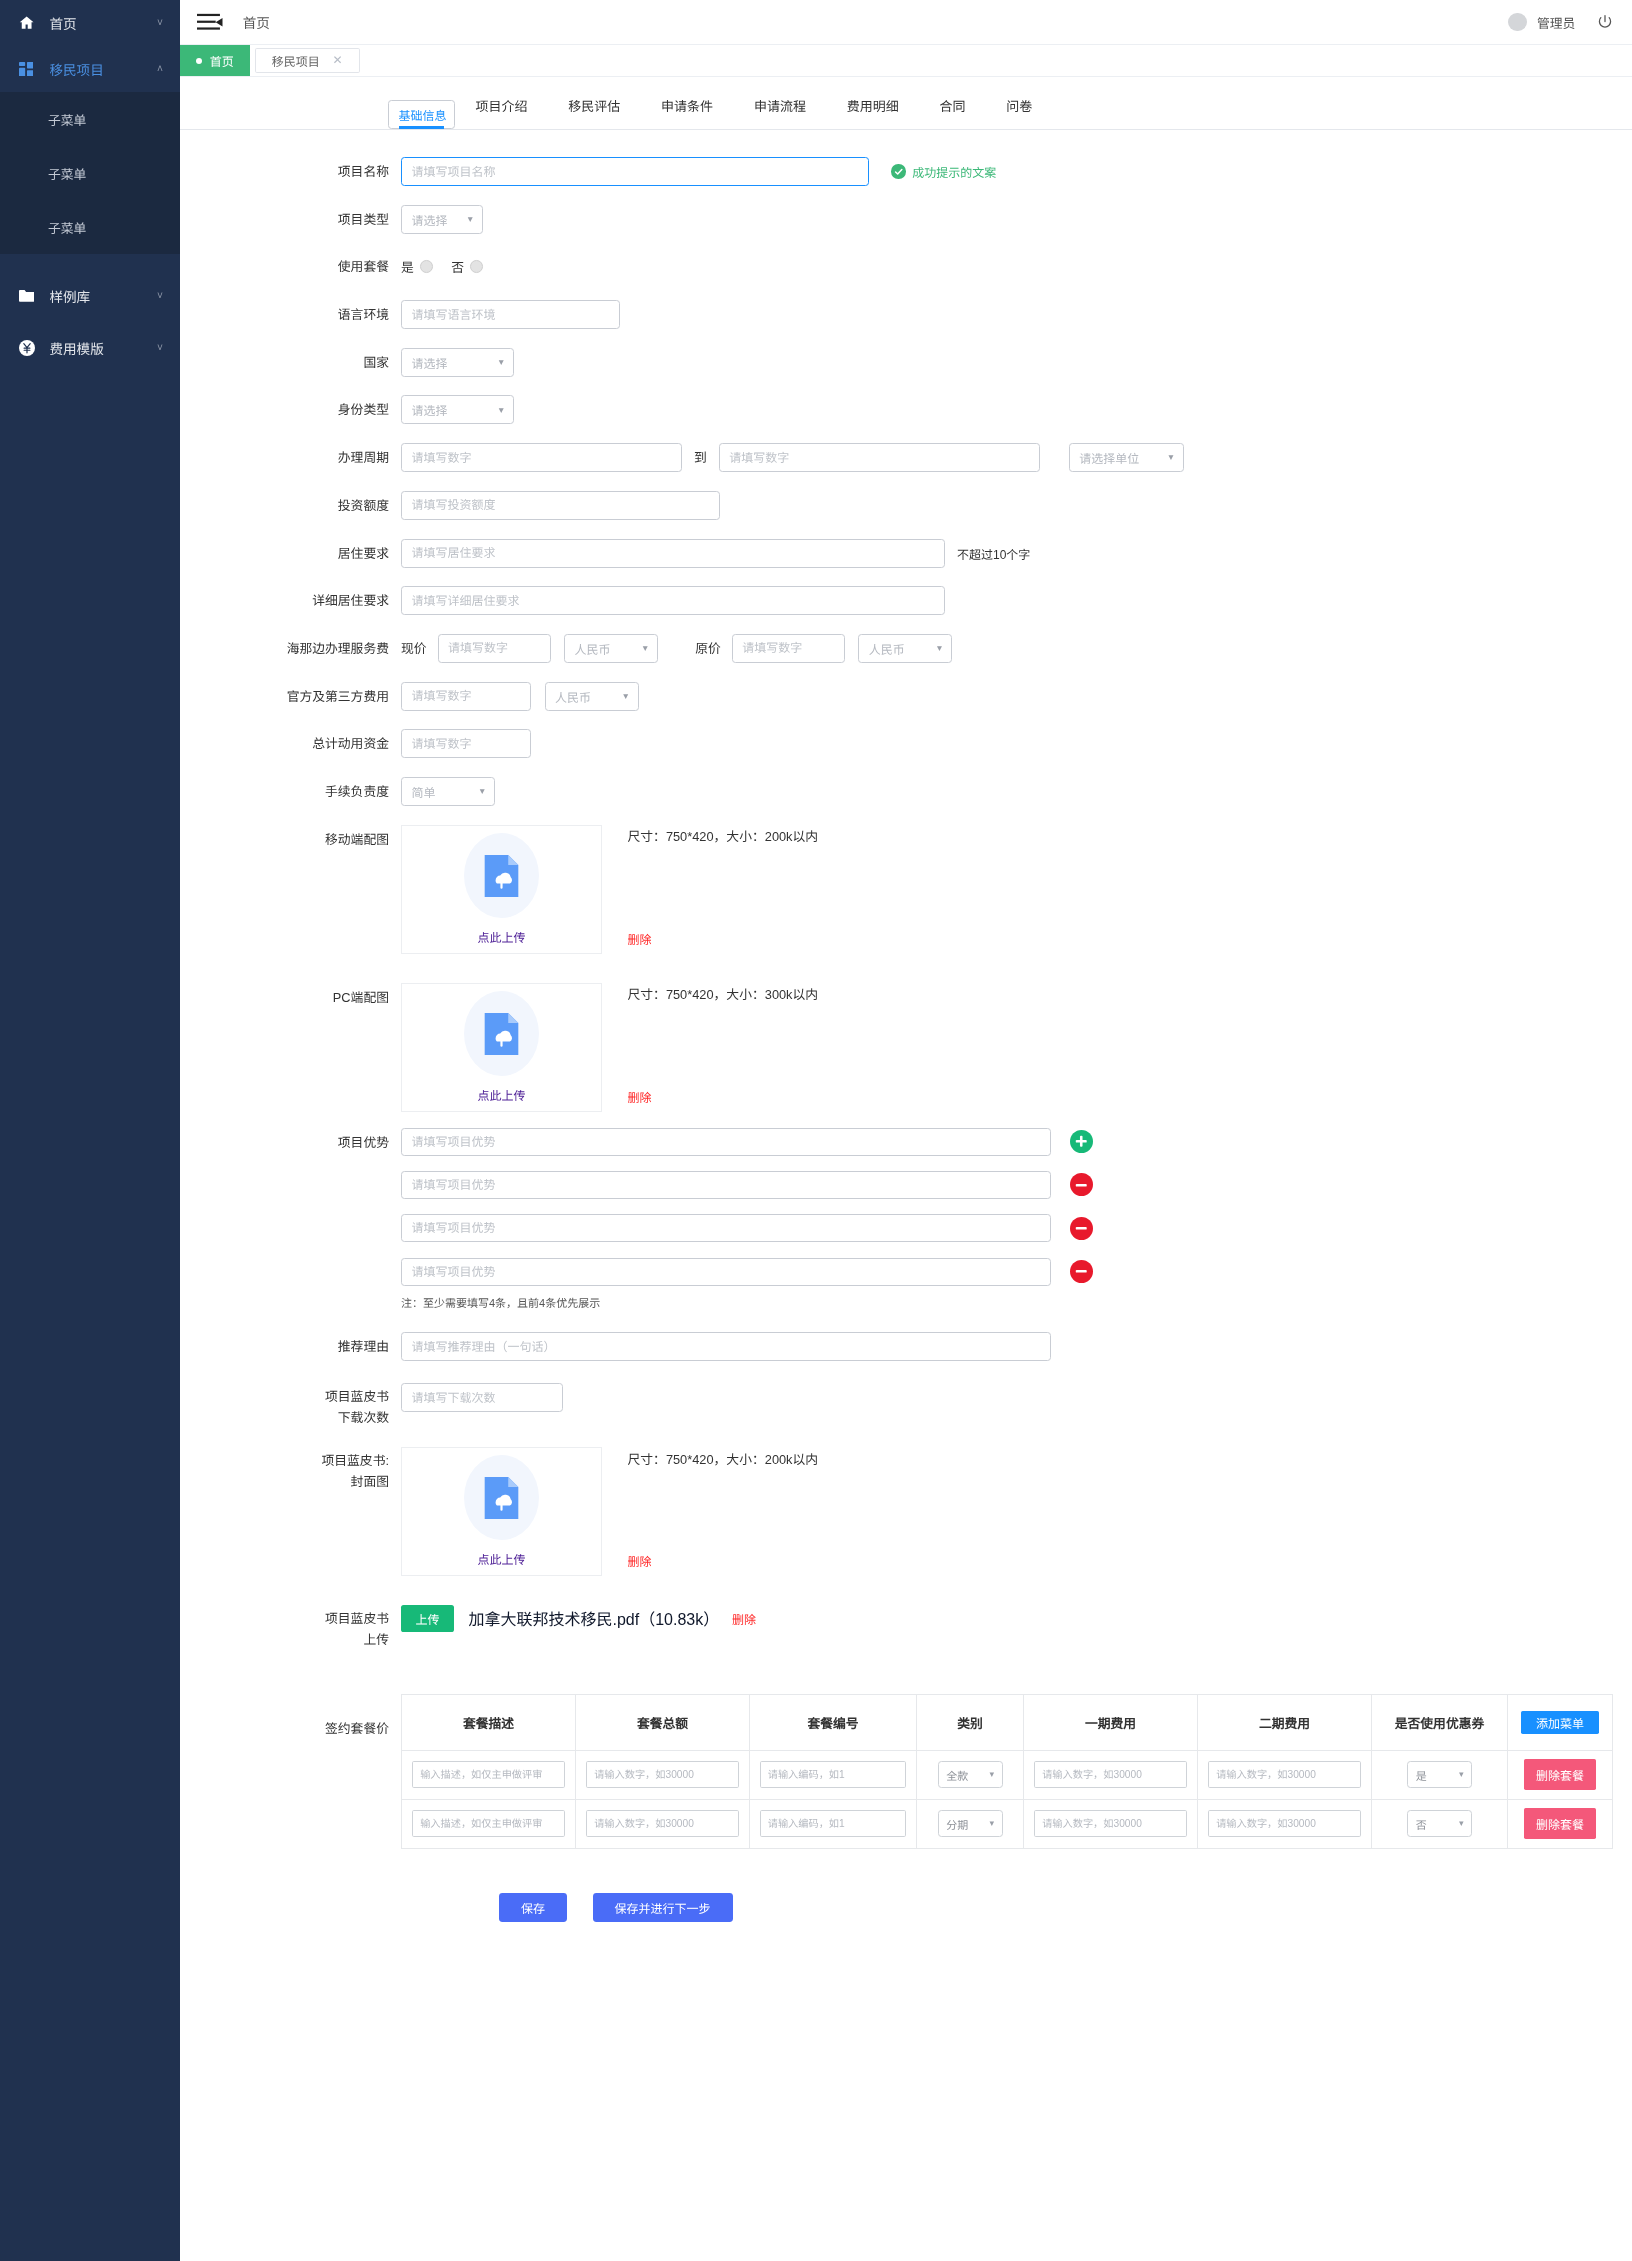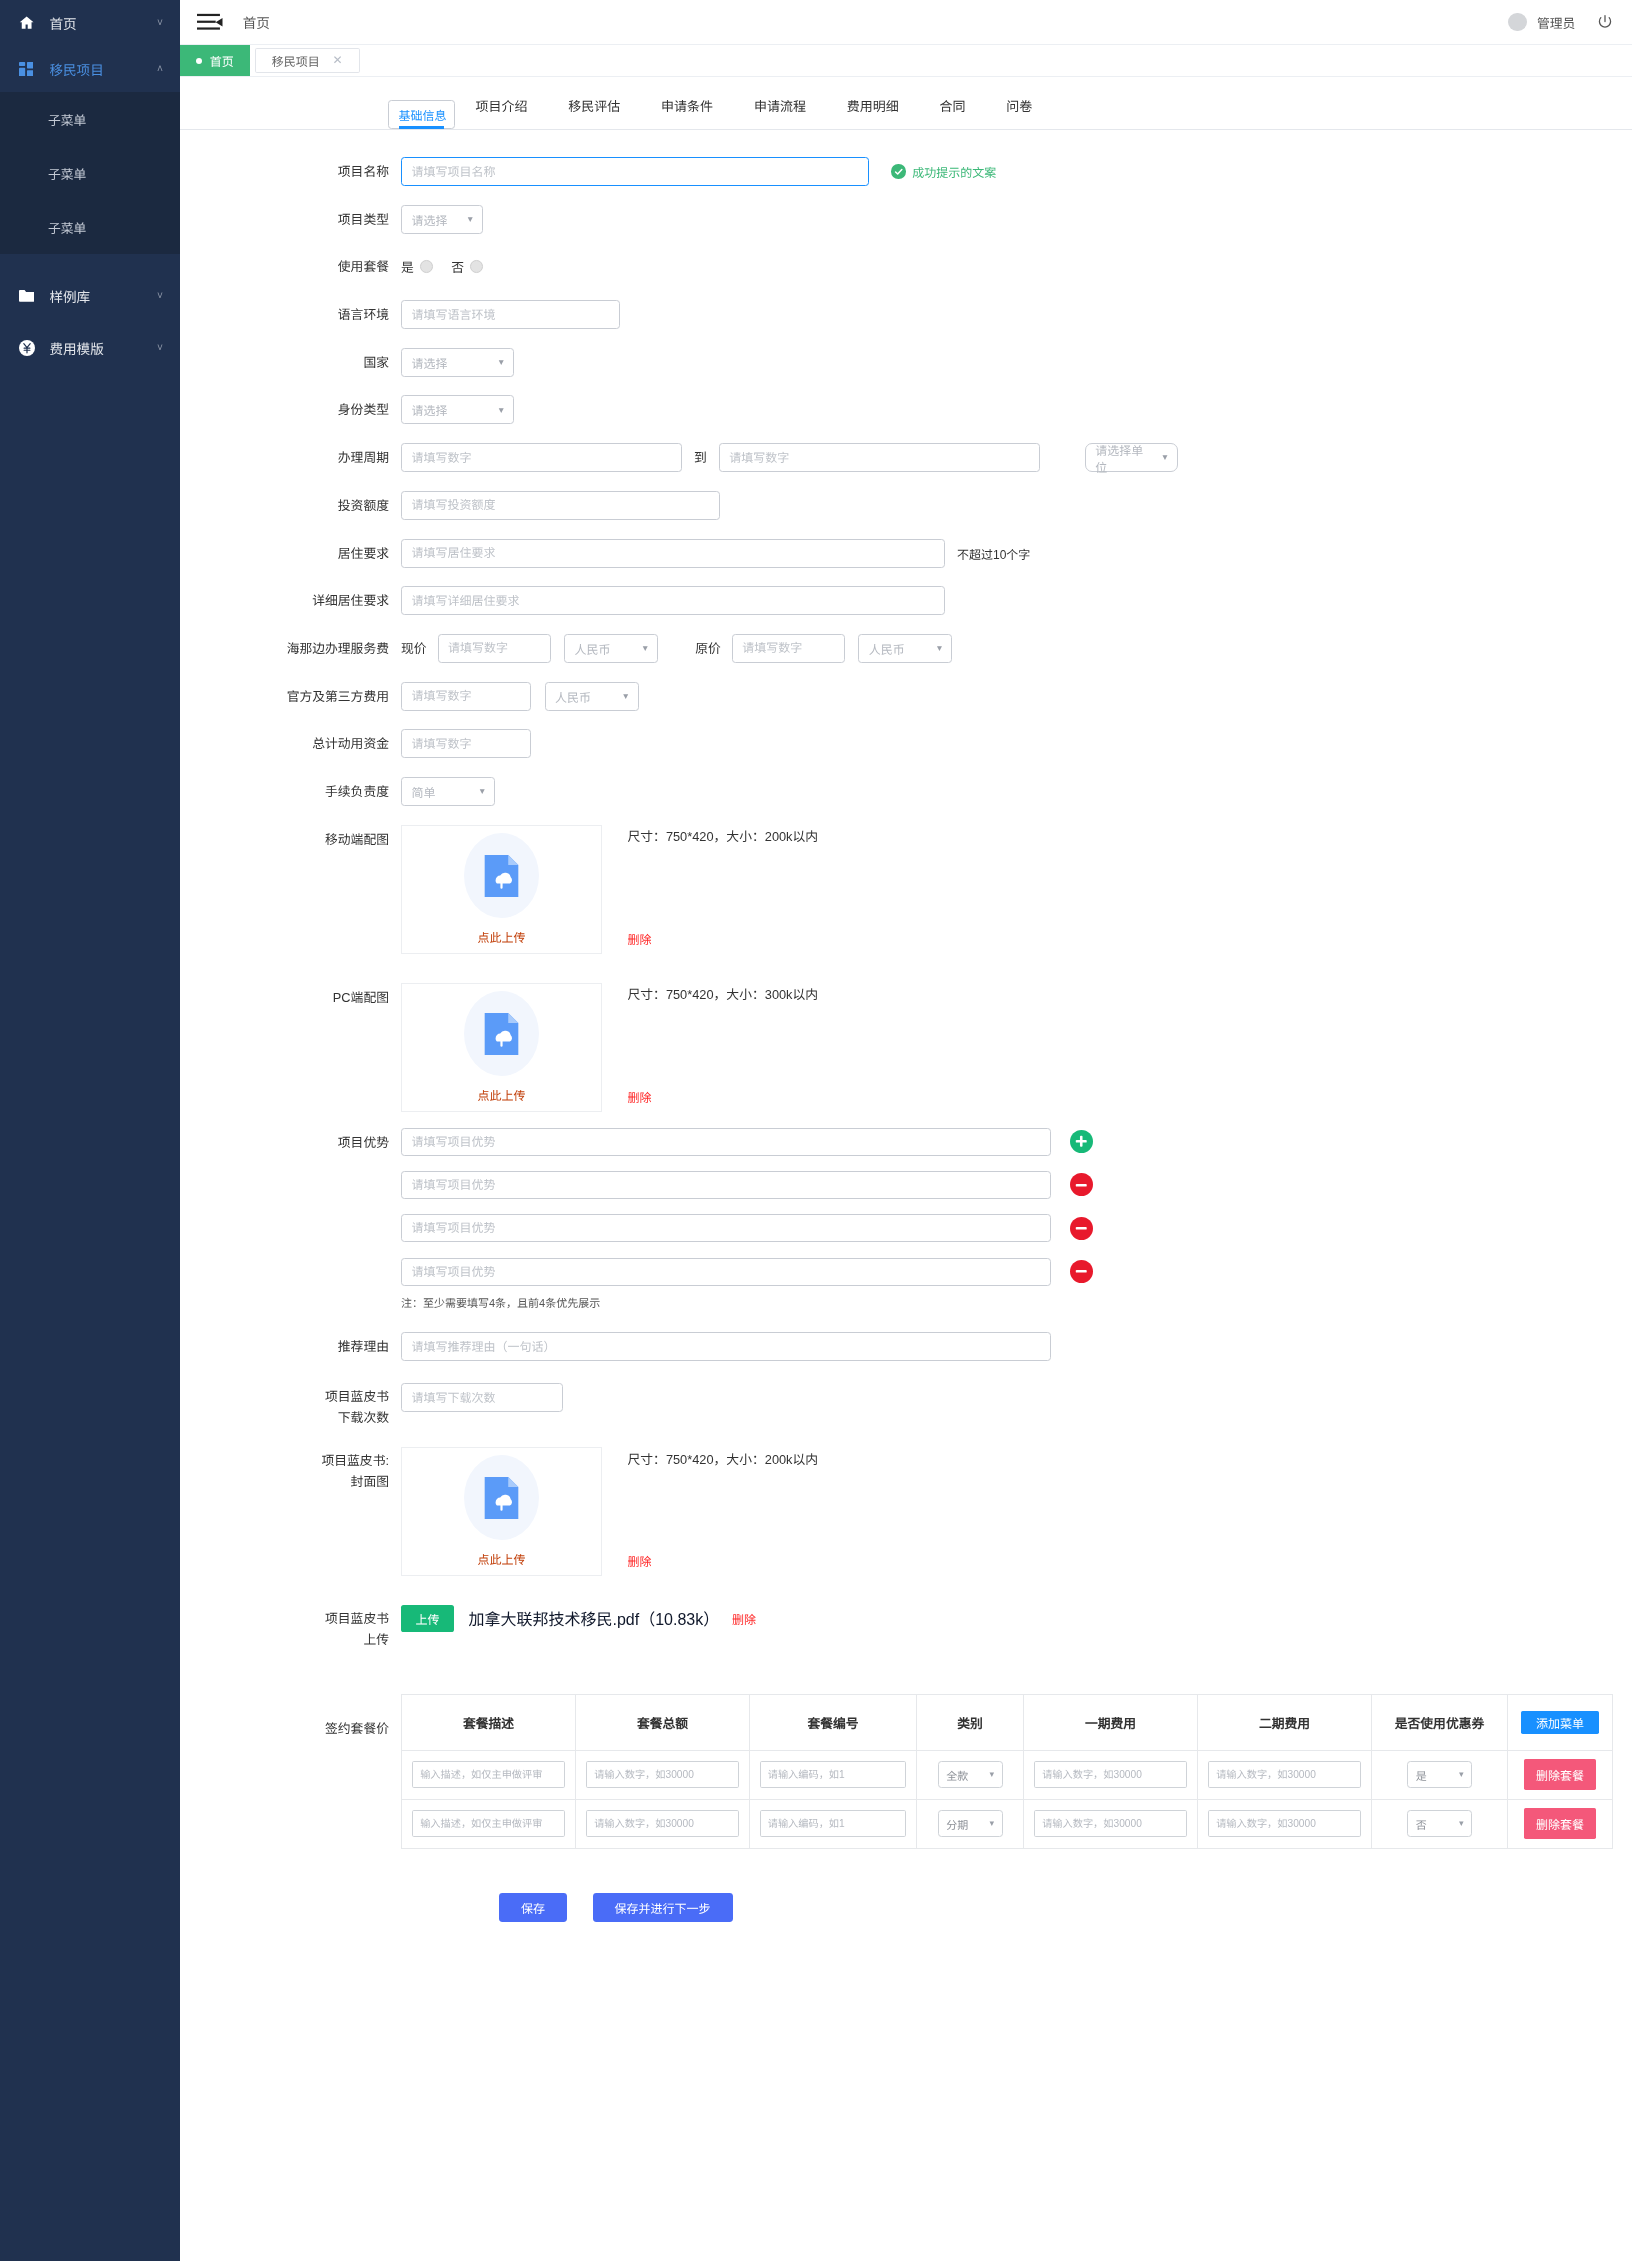--- a/index.html
+++ b/index.html
@@ -128,21 +128,21 @@
   
   .upl-box {
     width:201px; height:129px; border:0.9px solid #eceef1; background:#fff;
     display:flex; flex-direction:column; align-items:center; justify-content:center;
     cursor:pointer; position:relative;
   }
   .upl-blob {
     width:75px; height:85px; border-radius:50%; background:#f2f6fd;
     display:flex; align-items:center; justify-content:center;
   }
-  .upl-link { color:#c2410c; font-size:12px; margin-top:10.2px; }
+  .upl-link { color:#4c1d95; font-size:12px; margin-top:10.2px; }
   .upl-side { margin-left:25.5px; display:flex; flex-direction:column; justify-content:space-between; height:129px; padding:1.7px 0 6.8px 0; }
   .upl-spec { font-size:12.8px; color:#333; white-space:nowrap; }
   .del-link { color:#ff2b2b; font-size:12px; cursor:pointer; white-space:nowrap; }
 
   .adv-row { display:flex; align-items:center; margin-bottom:15.3px; }
   .circ-btn { width:23px; height:23px; border-radius:50%; margin-left:18.7px; display:flex; align-items:center; justify-content:center; cursor:pointer; }
   .circ-btn.add { background:#17b978; }
   .circ-btn.rem { background:#e8192c; }
   .note { font-size:11px; color:#555; margin-left:0; }
 
@@ -361,21 +361,21 @@
             </div>
           </div>
         </div>
 
         <div class="row">
           <div class="lbl">办理周期</div>
           <div class="ctl">
             <input class="tb" style="width: 281px;" placeholder="请填写数字">
             <span class="to-word">到</span>
             <input class="tb" style="width: 321px;" placeholder="请填写数字">
-            <div class="sel" style="width:93px;margin-left:45px;border-radius:7px;">
+            <div class="sel" style="width:115px;margin-left:29px;">
               <span>请选择单位</span>
               <span class="caret">▼</span>
             </div>
           </div>
         </div>
 
         <div class="row">
           <div class="lbl">投资额度</div>
           <div class="ctl">
             <input class="tb" style="width: 319px;" placeholder="请填写投资额度">

